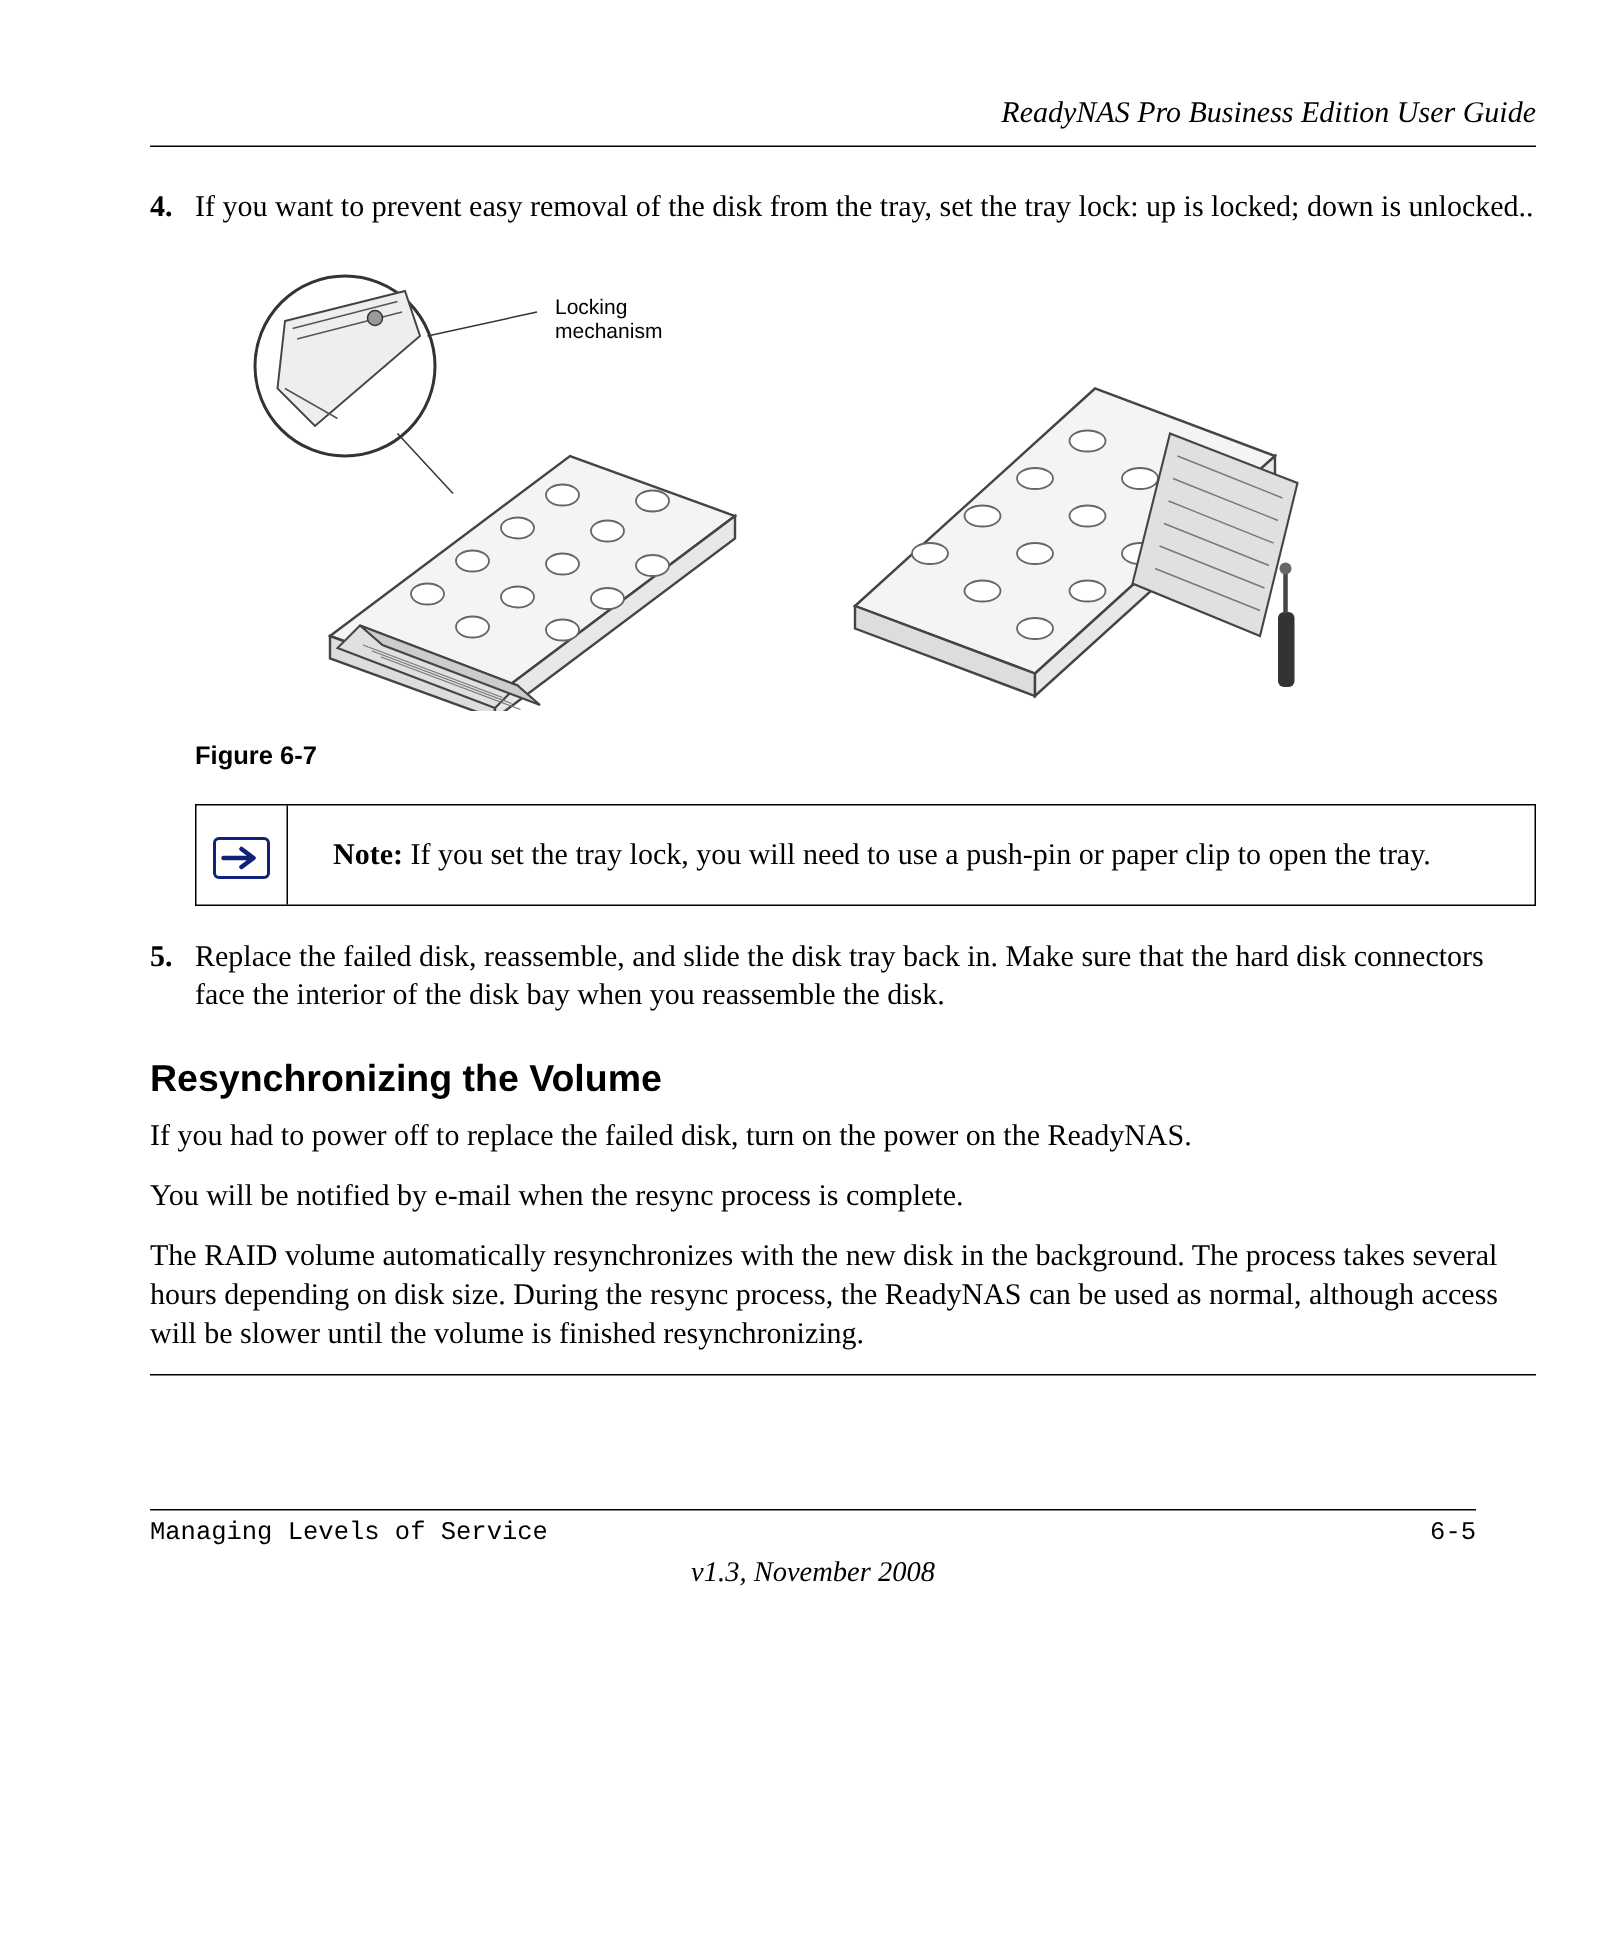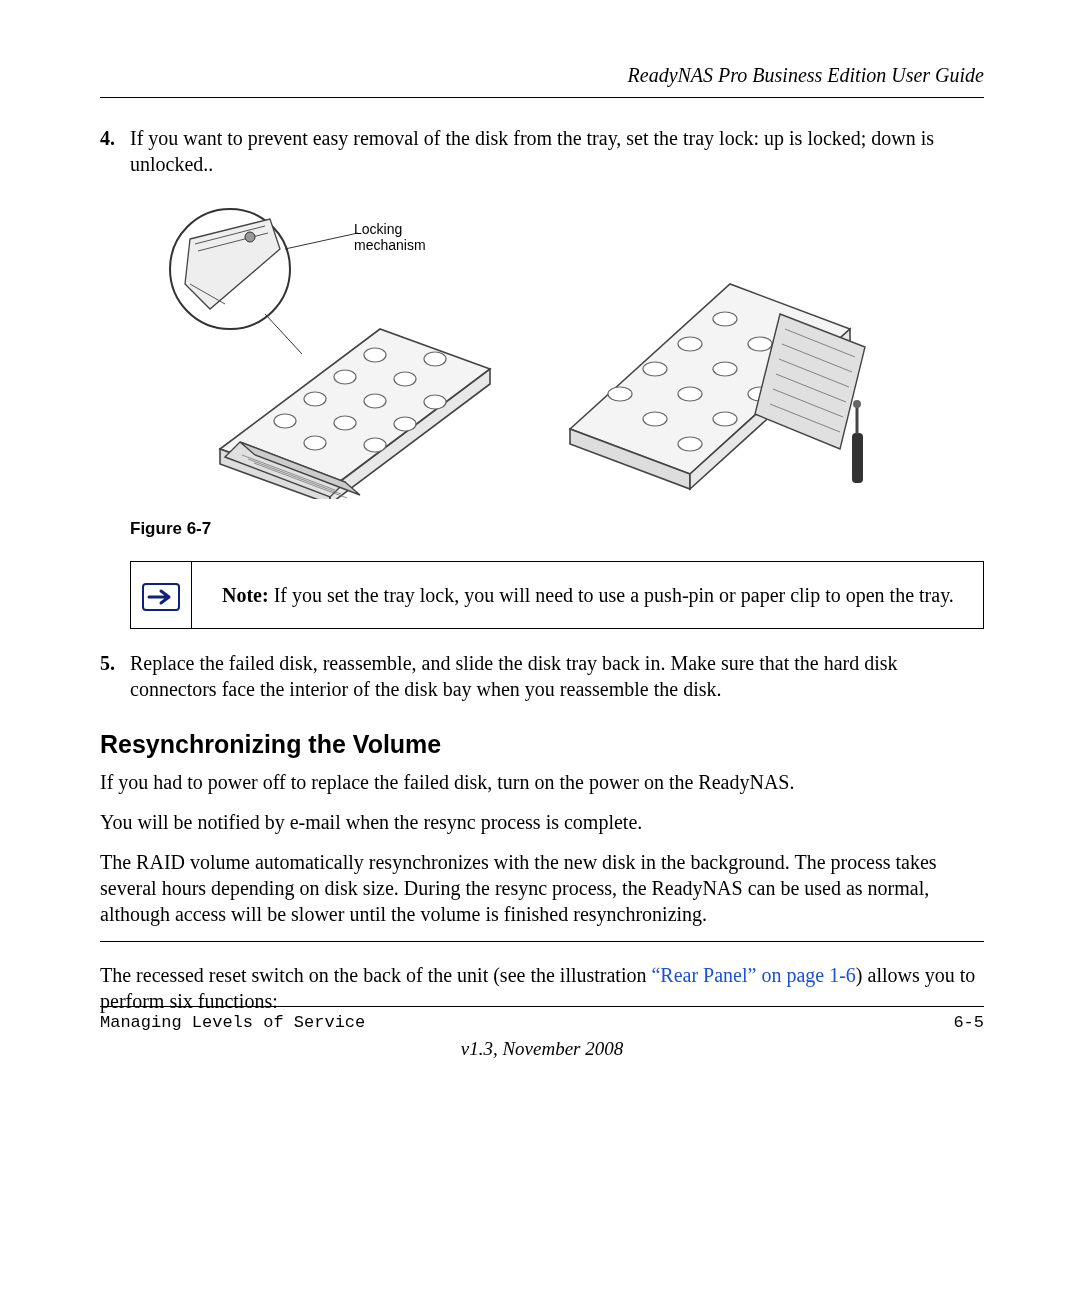--- a/index.html
+++ b/index.html
@@ -11,21 +11,21 @@
     background: #fff;
     font-family: "Times New Roman", Times, serif;
     font-size: 20px;
     color: #000;
     box-sizing: border-box;
   }
   .page {
     position: relative;
     width: 1080px;
     height: 1120px;
-    padding: 64px 96px 50px 100px;
+    padding: 64px 56px 50px 100px;
     box-sizing: border-box;
   }
   .running-header {
     font-style: italic;
     text-align: right;
     font-size: 20px;
     padding-bottom: 10px;
     border-bottom: 1px solid #000;
   }
   .content {
@@ -138,21 +138,21 @@
 
   <div class="content">
 
     <div class="ol-item">
       <div class="ol-num">4.</div>
       <div class="ol-body">If you want to prevent easy removal of the disk from the tray, set the tray lock: up is locked; down is unlocked..</div>
     </div>
 
     <div class="figure-wrap">
 
-      <div class="fig-label" style="left:224px; top:22px;">
+      <div class="fig-label" style="left:240px; top:22px;">
         <span>Locking</span><br>
         <span>mechanism</span>
       </div>
 
       <svg width="760" height="300" viewBox="0 0 760 300" xmlns="http://www.w3.org/2000/svg">
 
         <circle cx="100" cy="70" r="60" fill="#fff" stroke="#333" stroke-width="2"></circle>
 
         <path d="M60 40 L140 20 L150 50 L80 110 L55 85 Z" fill="#eee" stroke="#444" stroke-width="1.3"></path>
         <path d="M65 45 L135 27" stroke="#555" stroke-width="1"></path>
@@ -258,23 +258,20 @@
     </div>
 
     <h2 class="section">Resynchronizing the Volume</h2>
 
     <p class="body">If you had to power off to replace the failed disk, turn on the power on the ReadyNAS.</p>
     <p class="body">You will be notified by e-mail when the resync process is complete.</p>
     <p class="body">The RAID volume automatically resynchronizes with the new disk in the background. The process takes several hours depending on disk size. During the resync process, the ReadyNAS can be used as normal, although access will be slower until the volume is finished resynchronizing.</p>
 
     <div class="rule"></div>
 
-    <p class="body">
-      <span>The recessed reset switch on the back of the unit (see the illustration </span><a href="#" class="xref">“Rear Panel” on page 1-6</a><span>) allows you to perform six functions:</span>
-    </p>
 
   </div>
 
   <div class="footer">
     <div class="divider"></div>
     <div class="row">
       <span>Managing Levels of Service</span>
       <span>6-5</span>
     </div>
     <div class="version">v1.3, November 2008</div>

